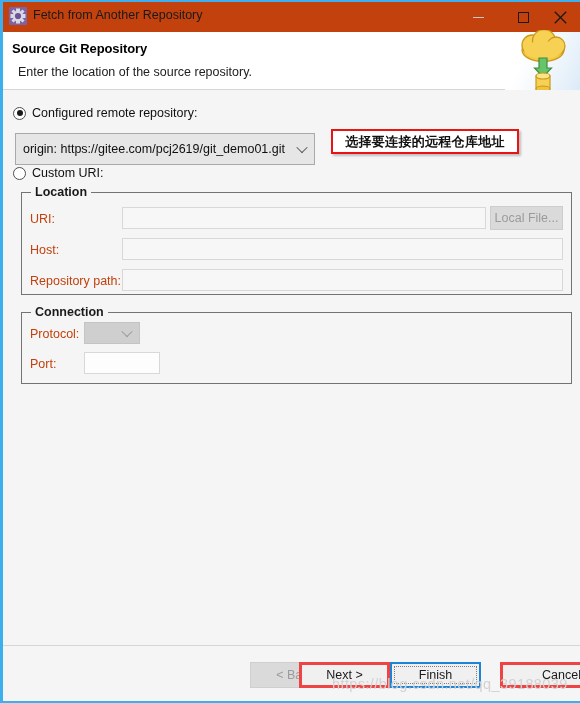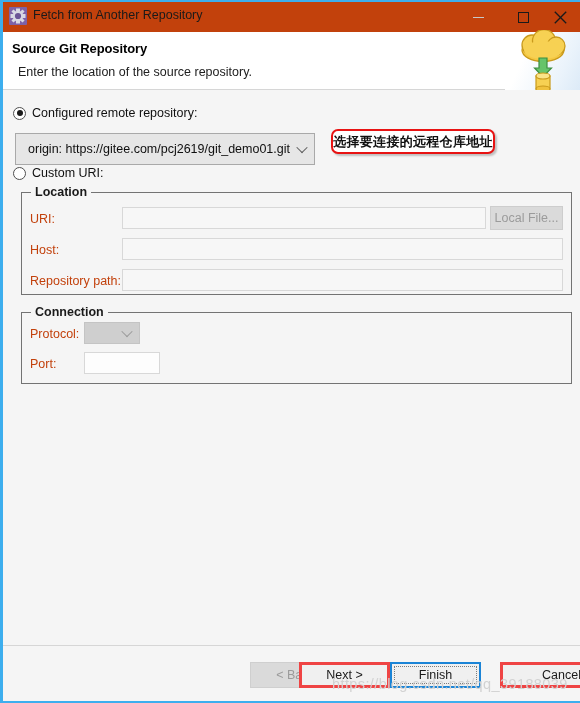--- a/index.html
+++ b/index.html
@@ -114,21 +114,20 @@
     position: absolute;
     right: 8px; top: -2px;
   }
 
   
   .body {
     position: absolute;
     left: 3px; top: 90px;
     width: 577px; height: 555px;
     background: #f5f5f5;
-    text-align: right;
   }
 
   
   .radio-row {
     position: absolute;
     display: flex;
     align-items: center;
   }
   .radio {
     width: 13px; height: 13px;
@@ -399,21 +398,21 @@
       <span class="radio-label">Configured remote repository:</span>
     </div>
 
     <div class="combo" style="left:12px; top:43px; width:300px; height:32px;">
       <span class="combo-text">origin: https://gitee.com/pcj2619/git_demo01.git</span>
       <span class="combo-arrow">
         <span class="chev"></span>
       </span>
     </div>
 
-    <div class="annot" style="left:328px; top:39px; width:164px; height:25px;border-radius:7px;">选择要连接的远程仓库地址</div>
+    <div class="annot" style="left:328px; top:39px; width:188px; height:25px;">选择要连接的远程仓库地址</div>
 
     <div class="radio-row" style="left:10px; top:76px;">
       <span class="radio"></span>
       <span class="radio-label">Custom URI:</span>
     </div>
 
     <div class="group" style="left:18px; top:102px; width:551px; height:103px;">
       <div class="group-title">Location</div>
 
       <div class="fld-label" style="left:8px; top:19px;">URI:</div>

